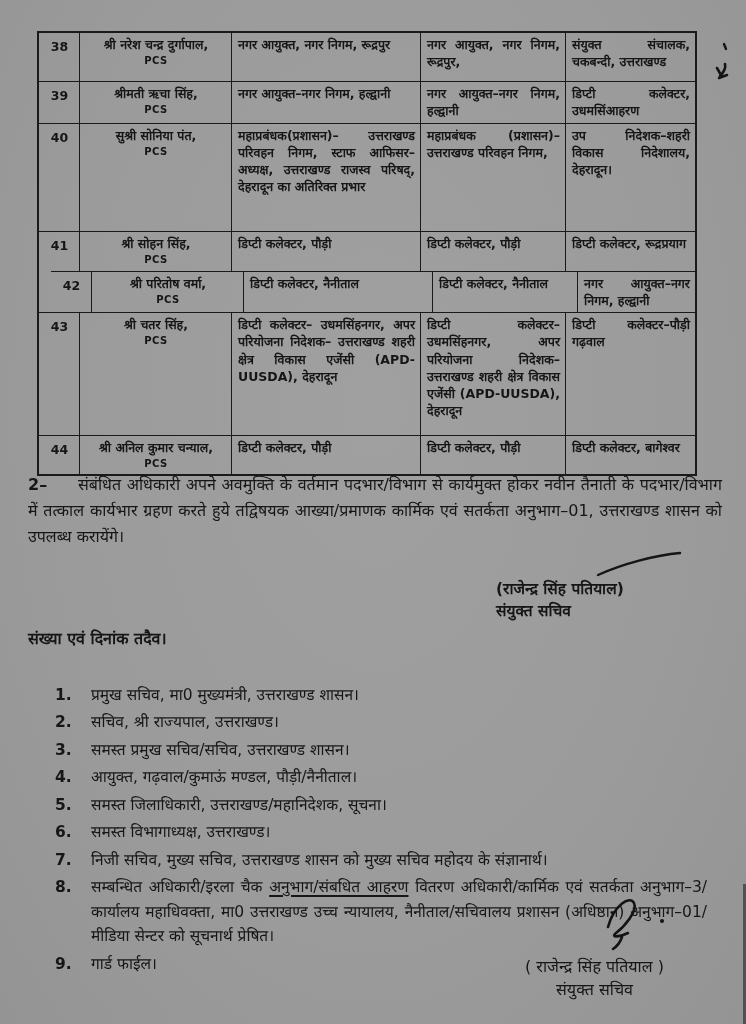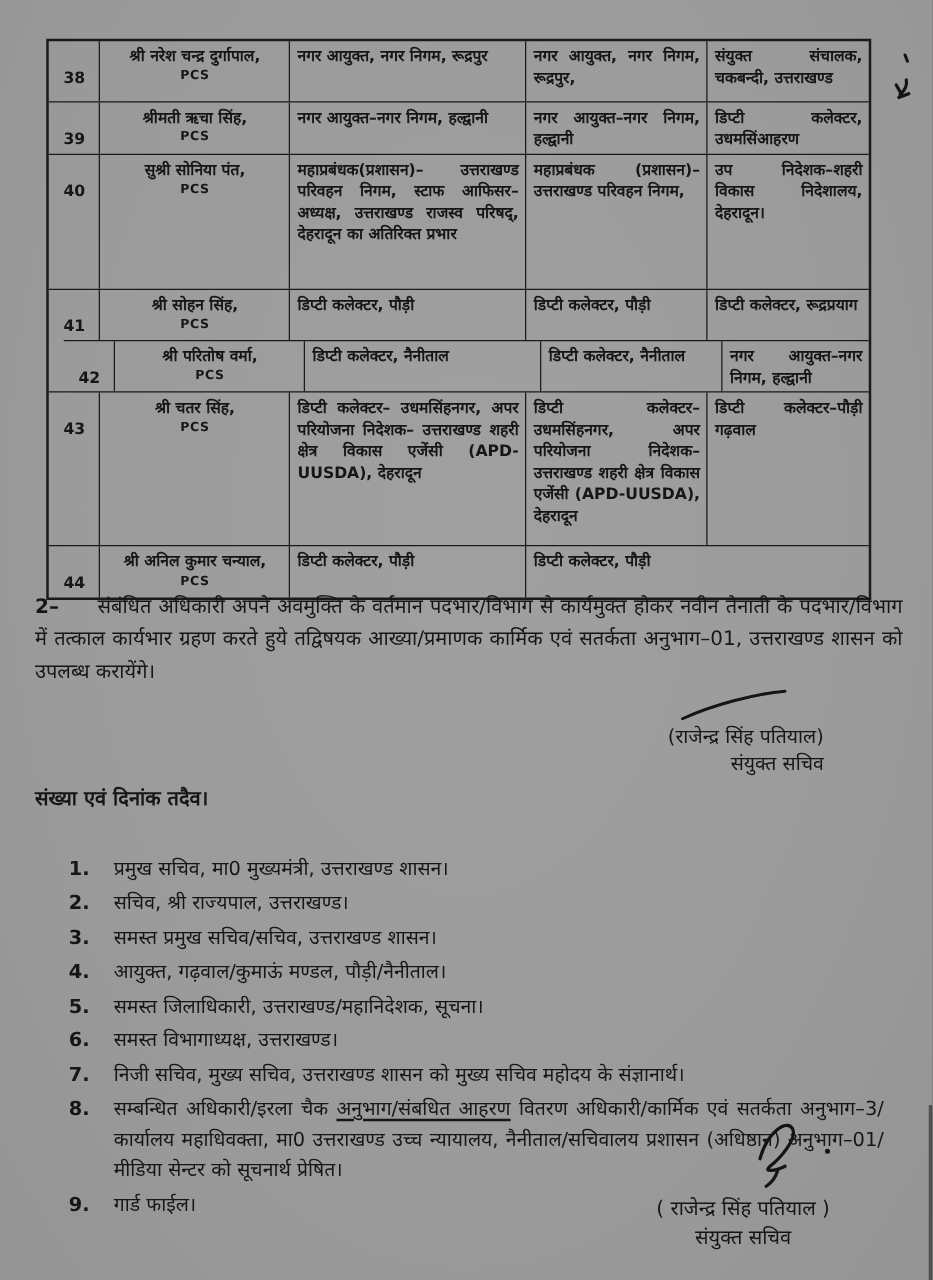--- a/index.html
+++ b/index.html
@@ -16,32 +16,32 @@
     font-size:12.5px;line-height:1.38;font-weight:600;
   }
   .trow{display:grid;grid-template-columns:41px 152px 189px 145px 1fr;}
   .trow + .trow{border-top:1.5px solid #1a1a1a;}
   .tcell{
     border-right:1.5px solid #1a1a1a;padding:3px 5px 3px 6px;
     box-sizing:border-box;overflow:hidden;
     text-align:justify;text-align-last:left;
   }
   .tcell:last-child{border-right:none;}
-  .c-sno{text-align:center;text-align-last:center;padding-top:20px;}
+  .c-sno{text-align:center;text-align-last:center;padding-top:5px;}
   .c-name{text-align:center;text-align-last:center;}
   .pcs{font-size:10px;letter-spacing:.5px;font-weight:bold;margin-top:1px;}
   
   .para2{
     position:absolute;left:28px;top:472px;width:694px;
     font-size:16px;line-height:1.62;font-weight:500;
     text-align:justify;text-align-last:left;
   }
   .para2 .pnum{display:inline-block;width:50px;font-weight:600;}
   
-  .sign1{position:absolute;left:444px;top:550px;width:215px;text-align:right;font-size:15.5px;line-height:1.45;font-weight:400;}
+  .sign1{position:absolute;left:496px;top:550px;width:215px;text-align:left;font-size:15.5px;line-height:1.45;font-weight:700;}
   .sign2{position:absolute;left:472px;top:893px;width:245px;text-align:center;font-size:16px;line-height:1.45;font-weight:500;}
   .sig-svg{display:block;}
   
   .refline{
     position:absolute;left:28px;top:627px;font-size:16px;font-weight:600;
     text-underline-offset:3px;text-decoration-thickness:1.5px;
   }
   .copyline{position:absolute;left:28px;top:655px;font-size:16px;font-weight:500;width:700px;}
   .u{ text-decoration:underline;text-underline-offset:3px;text-decoration-thickness:1.5px;}
   
@@ -99,20 +99,21 @@
         <div class="tcell c-name">श्री चतर सिंह,<div class="pcs">PCS</div></div>
         <div class="tcell c-p3">डिप्टी कलेक्टर– उधमसिंहनगर, अपर परियोजना निदेशक– उत्तराखण्ड शहरी क्षेत्र विकास एजेंसी (APD-UUSDA), देहरादून</div>
         <div class="tcell c-p4">डिप्टी कलेक्टर– उधमसिंहनगर, अपर परियोजना निदेशक– उत्तराखण्ड शहरी क्षेत्र विकास एजेंसी (APD-UUSDA), देहरादून</div>
         <div class="tcell c-p5">डिप्टी कलेक्टर–पौड़ी गढ़वाल</div>
       </div>
       <div class="trow" style="min-height: 38px;">
         <div class="tcell c-sno">44</div>
         <div class="tcell c-name">श्री अनिल कुमार चन्याल,<div class="pcs">PCS</div></div>
         <div class="tcell c-p3">डिप्टी कलेक्टर, पौड़ी</div>
         <div class="tcell c-p4">डिप्टी कलेक्टर, पौड़ी</div>
+        <div class="tcell c-p5">डिप्टी कलेक्टर, बागेश्वर</div>
       </div>
     </div>
 
   <svg class="corner-marks" width="34" height="58" viewBox="0 0 34 58">
     <path d="M21 8 l2 5" stroke="#141414" stroke-width="2.4" fill="none" stroke-linecap="round"></path>
     <path d="M14 32 l4 7 M22 28 c1 4 -1 8 -5 12 M16 42 l8 -3" stroke="#141414" stroke-width="2.6" fill="none" stroke-linecap="round"></path>
   </svg>
 
   <div class="para2"><span class="pnum">2–</span><span>संबंधित अधिकारी अपने अवमुक्ति के वर्तमान पदभार/विभाग से कार्यमुक्त होकर नवीन तैनाती के पदभार/विभाग में तत्काल कार्यभार ग्रहण करते हुये तद्विषयक आख्या/प्रमाणक कार्मिक एवं सतर्कता अनुभाग–01, उत्तराखण्ड शासन को उपलब्ध करायेंगे।</span></div>
 

